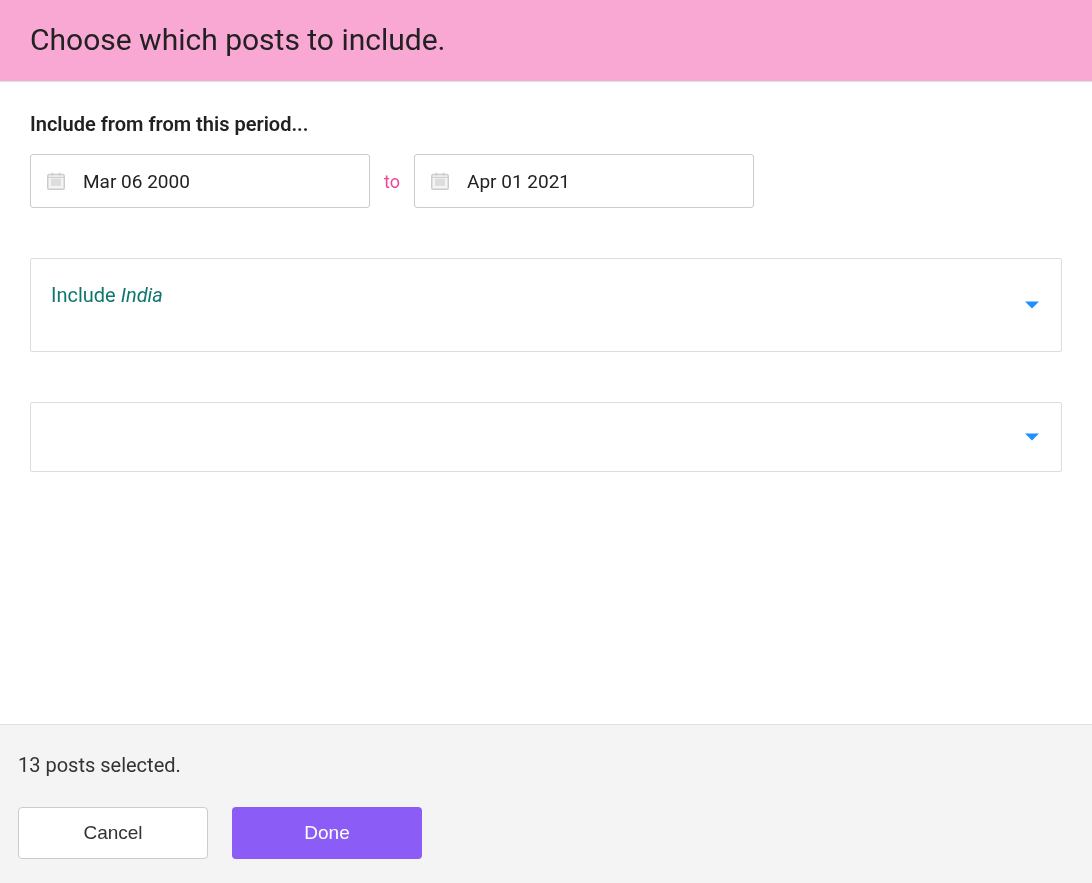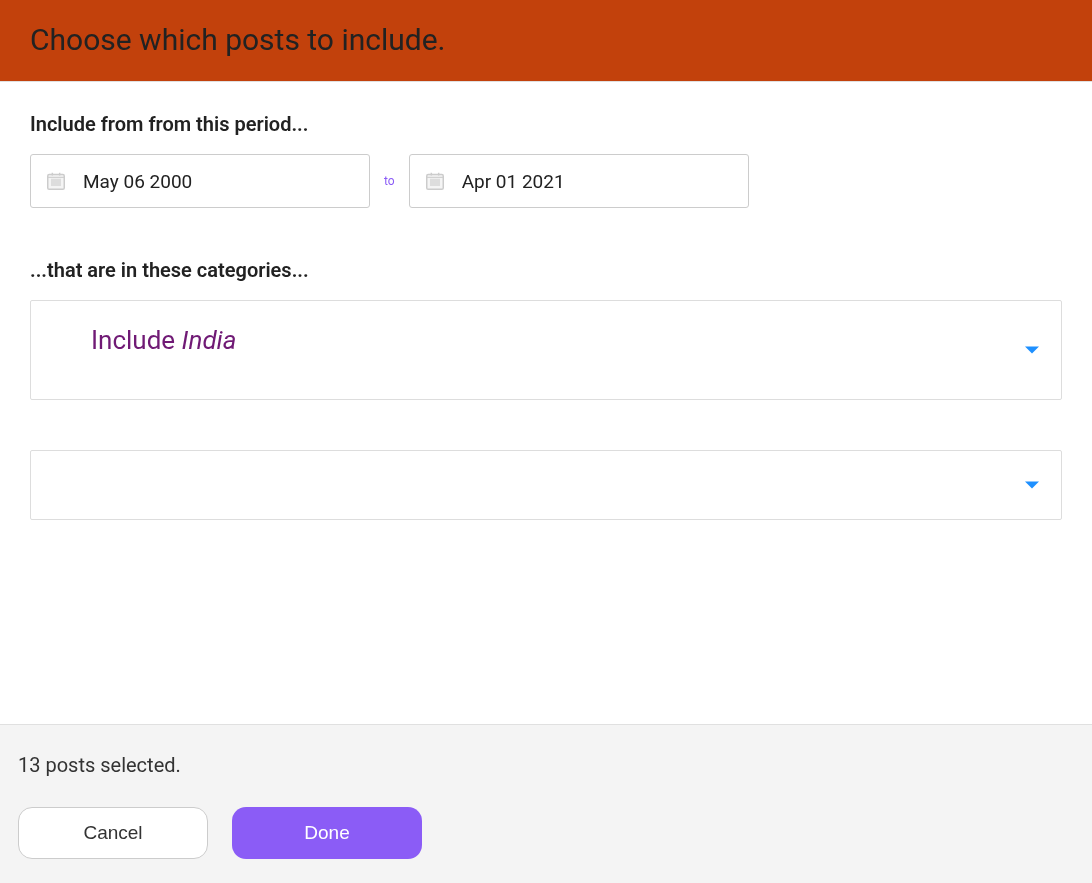--- a/index.html
+++ b/index.html
@@ -10,21 +10,21 @@
   body {
     font-family: -apple-system, BlinkMacSystemFont, "Segoe UI", Roboto, Helvetica, Arial, sans-serif;
     background: #fff;
     color: #222;
     width: 1092px;
     height: 883px;
     overflow: hidden;
     position: relative;
   }
   .header {
-    background: #c2410c;
+    background: #f9a8d4;
     border-bottom: 1px solid #e0e0e0;
     padding: 22px 30px 24px;
   }
   .header-title {
     font-size: 30px;
     font-weight: 400;
     color: #222;
   }
   .content {
     background: #fff;
@@ -57,39 +57,38 @@
     width: 22px;
     height: 22px;
     margin-right: 16px;
     flex-shrink: 0;
   }
   .date-input .date-text {
     font-size: 19px;
     color: #222;
   }
   .to-label {
-    font-size: 12px;
-    color: #8b5cf6;
+    font-size: 18px;
+    color: #ec4899;
   }
   .dropdown {
     border: 1px solid #ddd;
     border-radius: 2px;
     background: #fff;
     padding: 24px 20px 44px;
     position: relative;
     cursor: pointer;
     margin-bottom: 50px;
   }
   .dropdown.tight {
     padding: 34px 20px 34px;
   }
   .dropdown-text {
-    font-size: 26px;
-    color: #701a75;
-    margin-left: 40px;
+    font-size: 20px;
+    color: #0f766e;
   }
   .dropdown-text .prefix {
     font-style: normal;
   }
   .dropdown-text .italic {
     font-style: italic;
   }
   .dropdown-caret {
     position: absolute;
     right: 22px;
@@ -121,21 +120,21 @@
     color: #333;
     margin-bottom: 30px;
   }
   .footer-buttons {
     display: flex;
     gap: 24px;
   }
   .btn {
     padding: 14px 0;
     font-size: 19px;
-    border-radius: 14px;
+    border-radius: 4px;
     cursor: pointer;
     text-align: center;
     min-width: 190px;
     border: 1px solid transparent;
   }
   .btn-cancel {
     background: #fff;
     border: 1px solid #ccc;
     color: #333;
   }
@@ -162,38 +161,37 @@
     <div class="date-input">
       <span class="cal-icon">
         <svg width="22" height="22" viewBox="0 0 24 24" fill="none">
           <rect x="3" y="5" width="18" height="16" rx="1.5" stroke="#ccc" stroke-width="1.6" fill="#f5f5f5"></rect>
           <rect x="6.5" y="9.5" width="11" height="8" fill="#ddd"></rect>
           <line x1="3" y1="8" x2="21" y2="8" stroke="#ccc" stroke-width="1.2"></line>
           <line x1="8" y1="3" x2="8" y2="6" stroke="#ccc" stroke-width="1.6"></line>
           <line x1="16" y1="3" x2="16" y2="6" stroke="#ccc" stroke-width="1.6"></line>
         </svg>
       </span>
-      <span class="date-text">May 06 2000</span>
+      <span class="date-text">Mar 06 2000</span>
     </div>
     <div class="to-label">to</div>
     <div class="date-input">
       <span class="cal-icon">
         <svg width="22" height="22" viewBox="0 0 24 24" fill="none">
           <rect x="3" y="5" width="18" height="16" rx="1.5" stroke="#ccc" stroke-width="1.6" fill="#f5f5f5"></rect>
           <rect x="6.5" y="9.5" width="11" height="8" fill="#ddd"></rect>
           <line x1="3" y1="8" x2="21" y2="8" stroke="#ccc" stroke-width="1.2"></line>
           <line x1="8" y1="3" x2="8" y2="6" stroke="#ccc" stroke-width="1.6"></line>
           <line x1="16" y1="3" x2="16" y2="6" stroke="#ccc" stroke-width="1.6"></line>
         </svg>
       </span>
       <span class="date-text">Apr 01 2021</span>
     </div>
   </div>
 
-  <div class="section-label">...that are in these categories...</div>
   <div class="dropdown">
     <span class="dropdown-text">
       <span class="prefix">Include </span><span class="italic">India</span>
     </span>
     <span class="dropdown-caret"></span>
   </div>
 
   <div class="dropdown tight" style="margin-bottom:0;">
     <span class="dropdown-caret"></span>
   </div>

